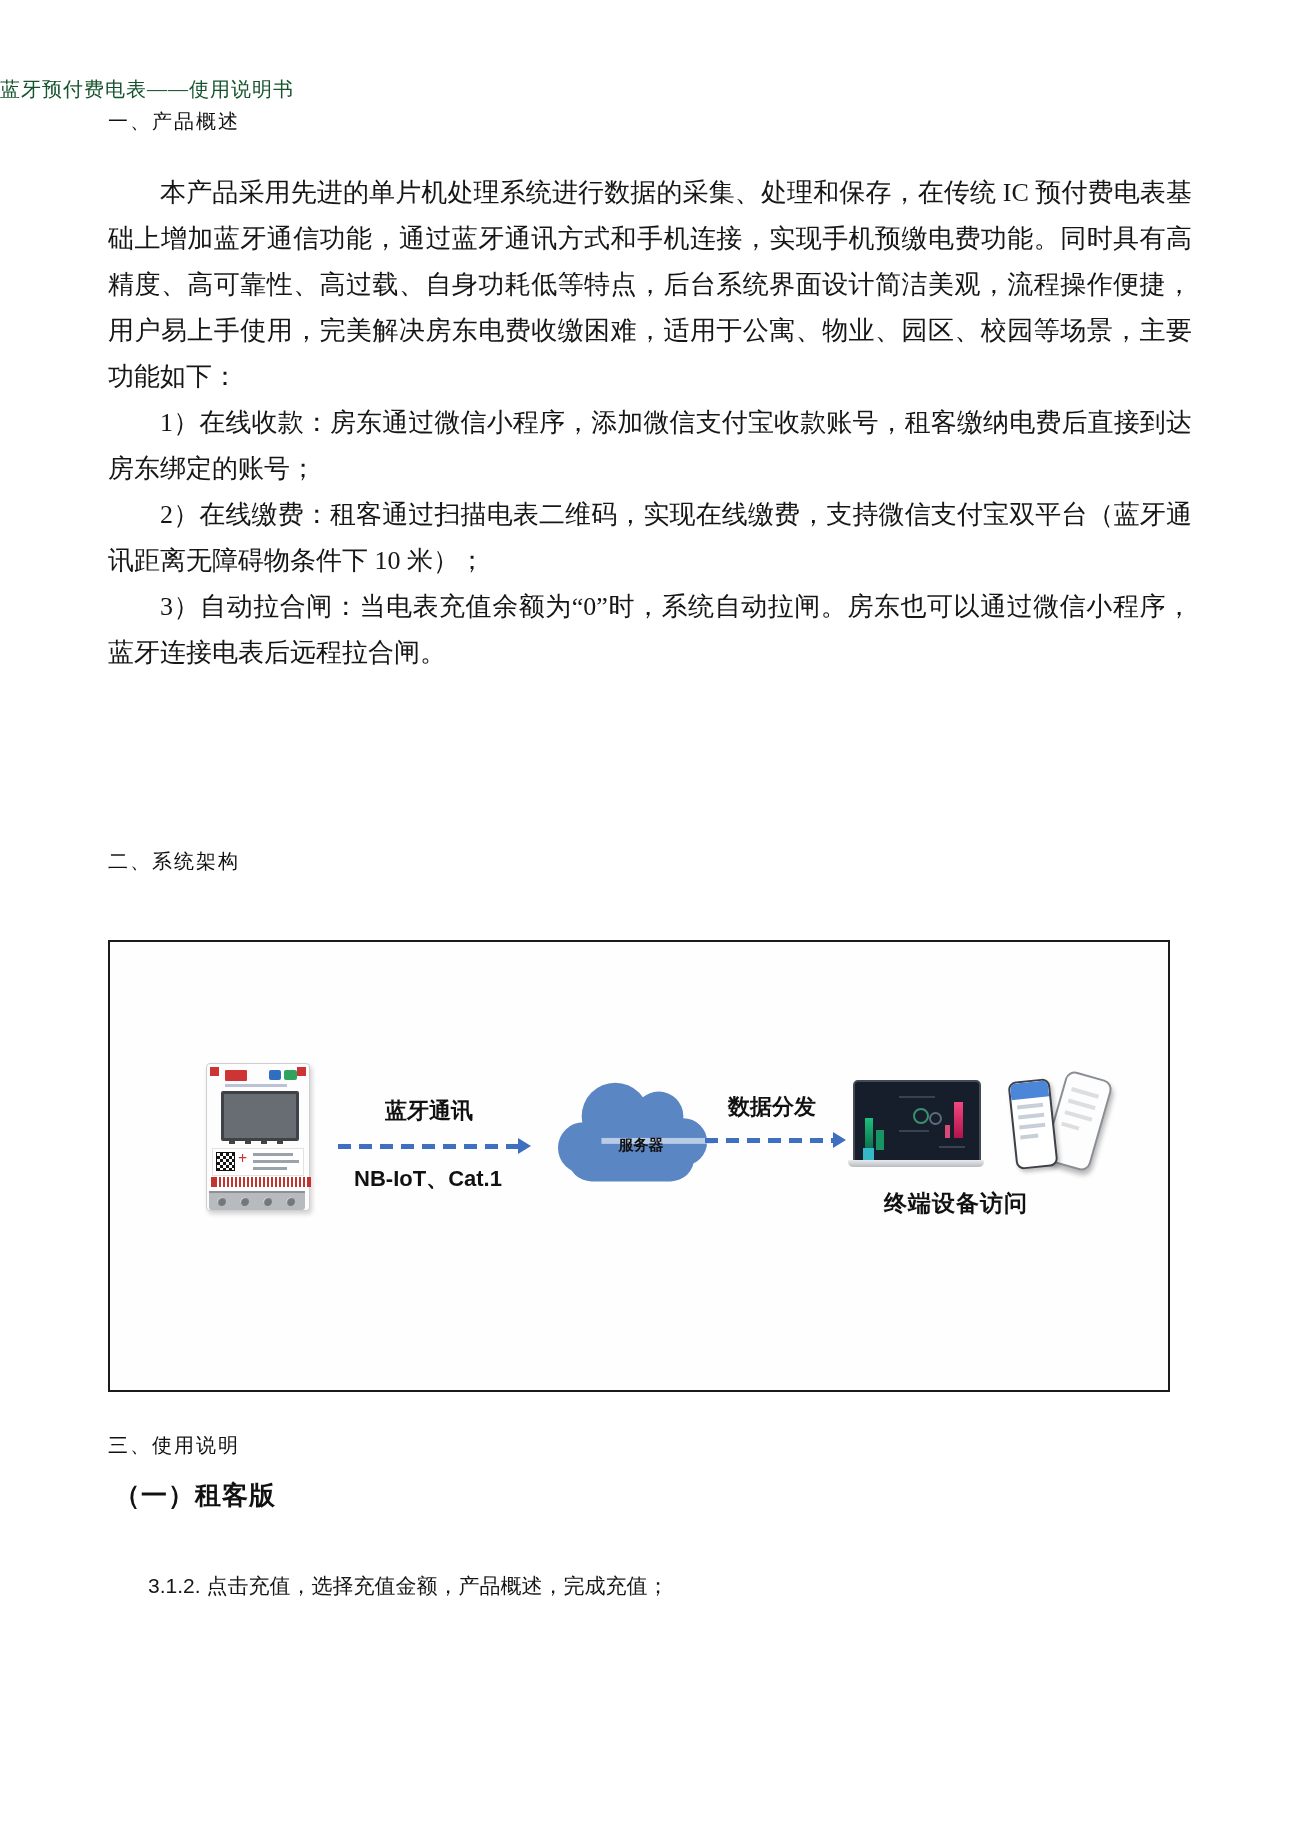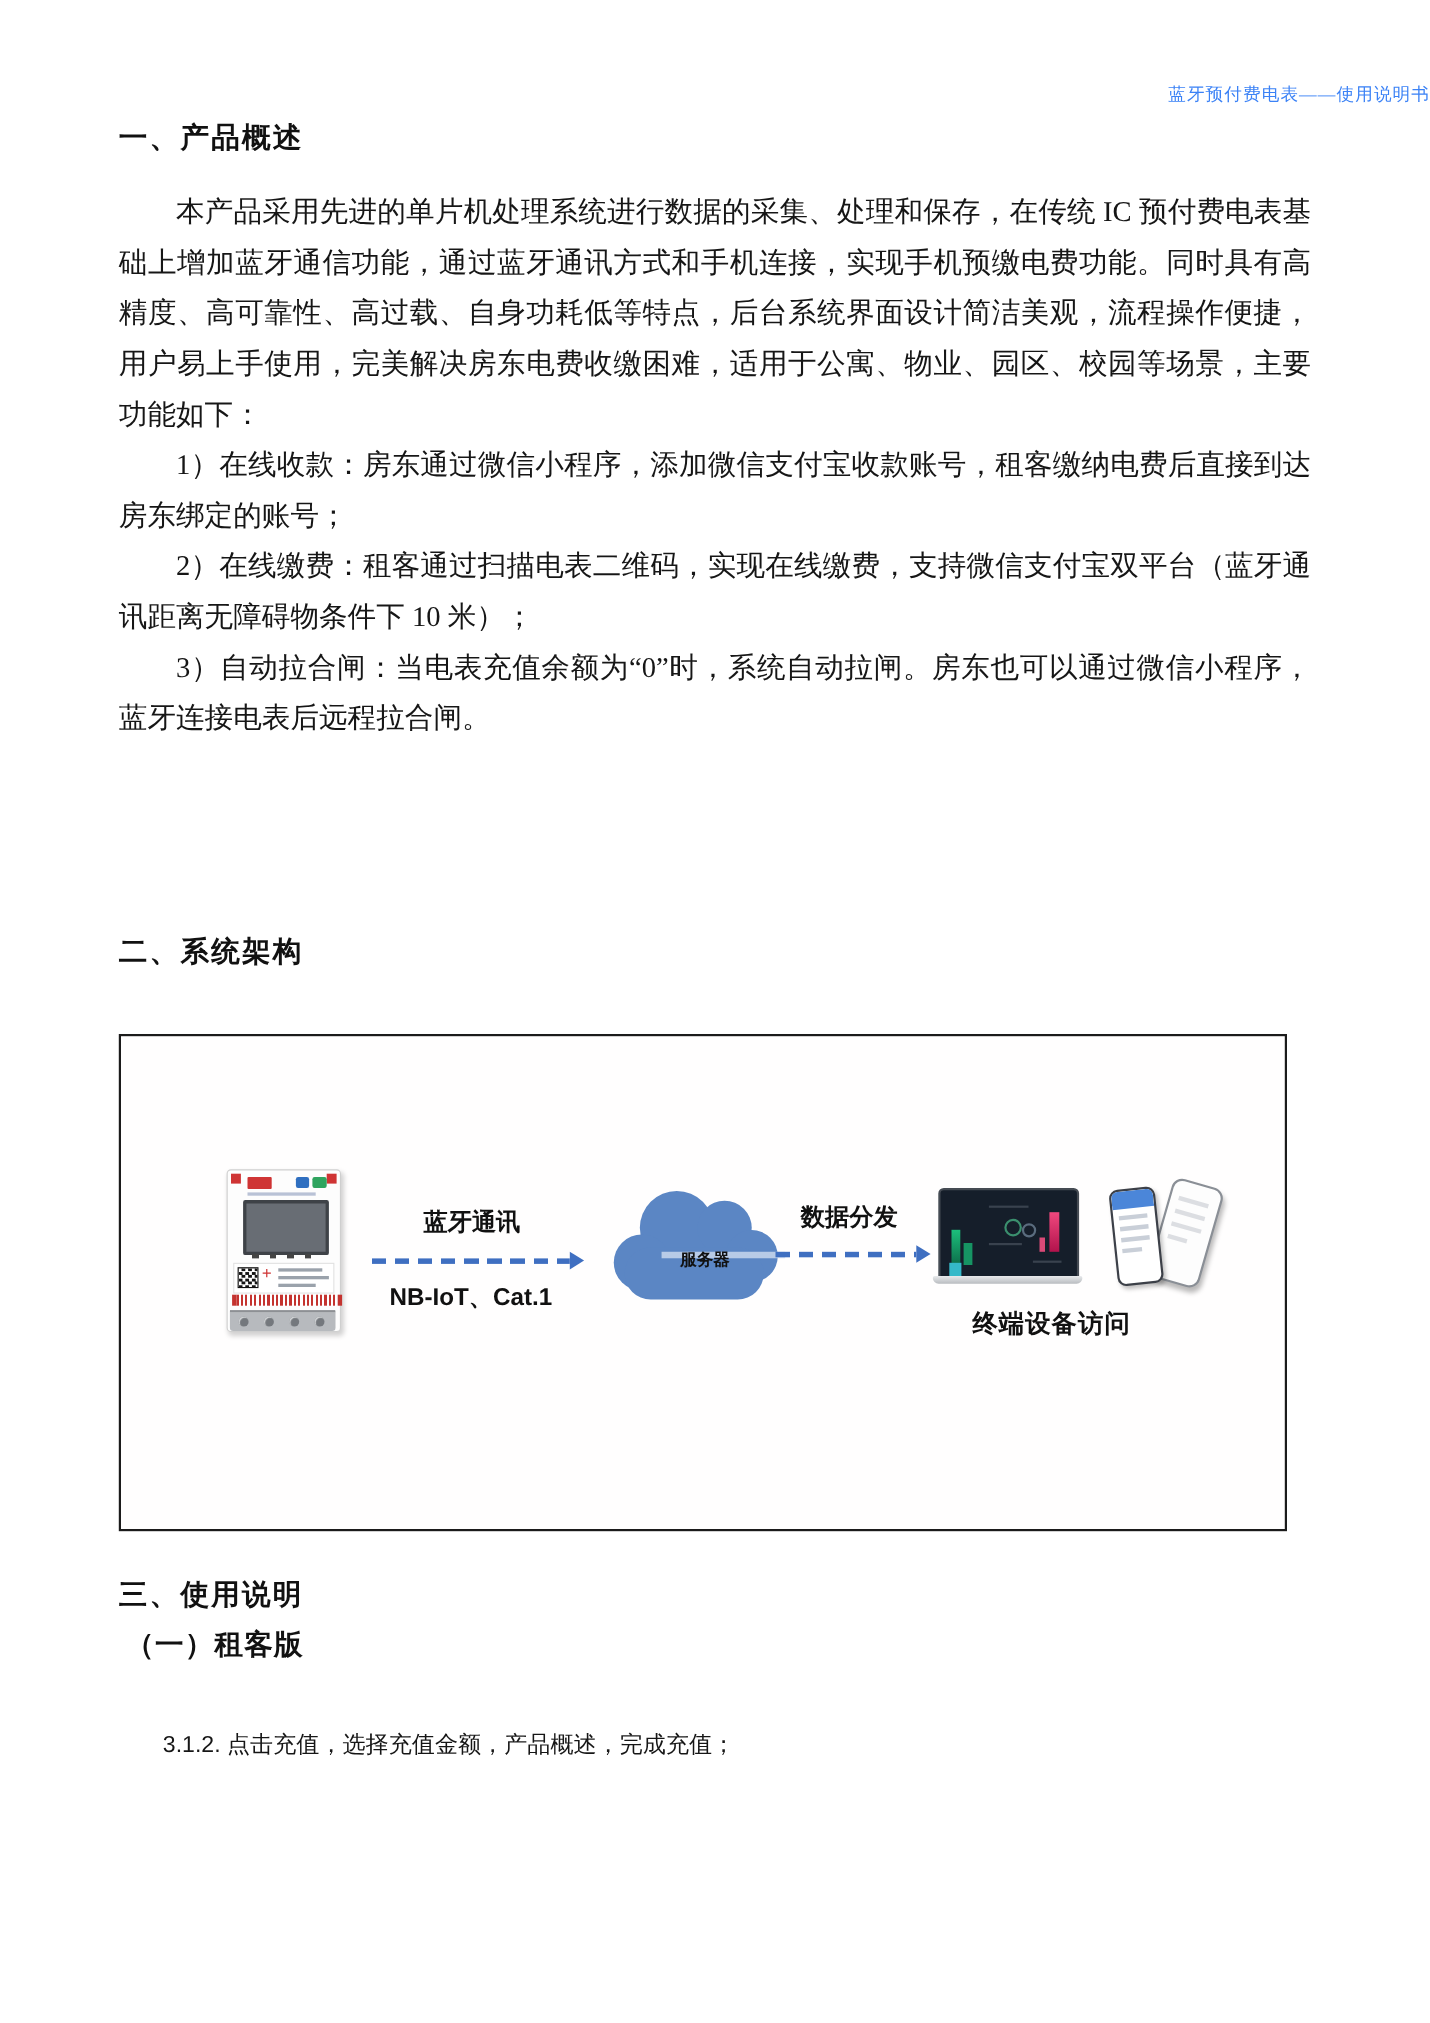--- a/index.html
+++ b/index.html
@@ -8,26 +8,26 @@
     width:1300px;
     height:1839px;
     background:#ffffff;
     font-family:"Liberation Serif","DejaVu Serif",serif;
     color:#1a1a1a;
     overflow:hidden;
   }
   
   .doc-header{
     position:absolute; top:76px; left:0; width:100%;
-    text-align:right; font-size:16px; color:#3b82f6; letter-spacing:1px;
+    text-align:left; font-size:20px; color:#14532d; letter-spacing:1px;
   }
   
   .h-big{
     position:absolute; left:108px;
-    font-size:26px; font-weight:bold; color:#111; letter-spacing:2px;
+    font-size:20px; font-weight:normal; color:#111; letter-spacing:2px;
   }
   .h-sub{
     position:absolute; left:114px;
     font-size:26px; font-weight:bold; color:#111; letter-spacing:1px;
   }
   
   .body-block{
     position:absolute; left:108px; top:170px; width:1084px;
   }
   .body-block p{

